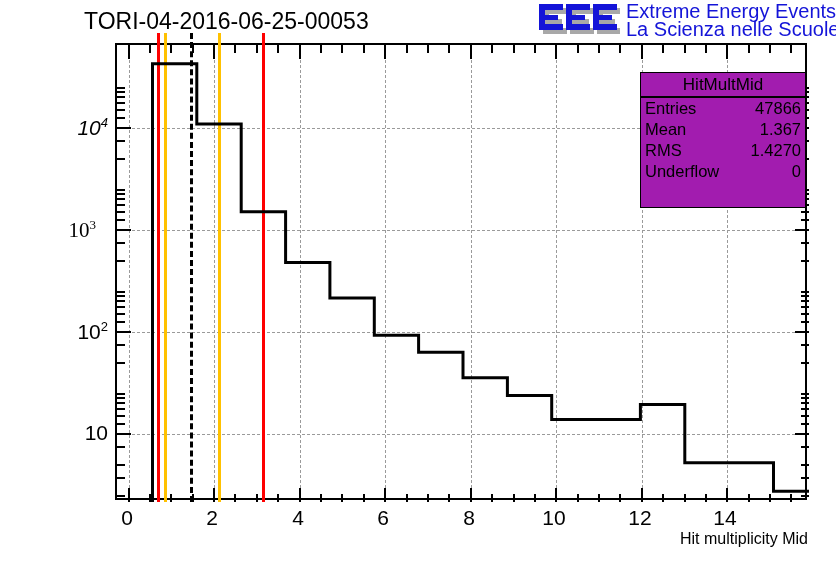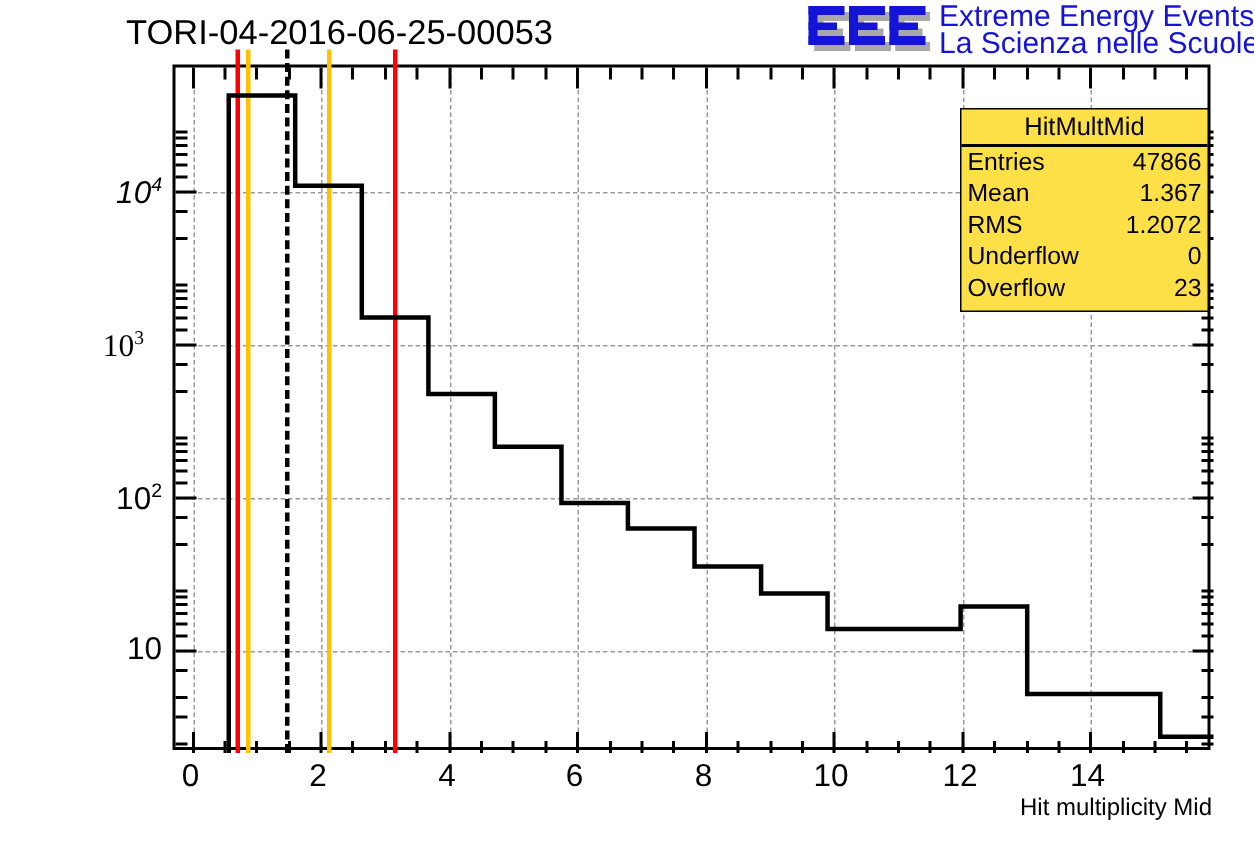--- a/index.html
+++ b/index.html
@@ -71,21 +71,21 @@
     border-left:3px dashed #000;
   }
 
   
   .histo{position:absolute;left:0;top:0;overflow:visible;}
 
   
   .stats{
     position:absolute;left:640px;top:72px;
     width:166px;height:136px;
-    background:#fde047;border:1px solid #000;
+    background:#a21caf;border:1px solid #000;
     box-sizing:border-box;
     font-size:16.5px;color:#000;
   }
   .stats-title{
     text-align:center;padding-top:2px;padding-bottom:1px;
     border-bottom:2px solid #000;font-size:17px;
   }
   .stats-row{
     display:flex;justify-content:space-between;
     padding:0 4px;line-height:21px;
@@ -220,25 +220,21 @@
     <div class="stats-row">
       <span class="k">Entries</span>
       <span class="v">47866</span>
     </div>
     <div class="stats-row">
       <span class="k">Mean</span>
       <span class="v">1.367</span>
     </div>
     <div class="stats-row">
       <span class="k">RMS</span>
-      <span class="v">1.2072</span>
+      <span class="v">1.4270</span>
     </div>
     <div class="stats-row">
       <span class="k">Underflow</span>
       <span class="v">0</span>
     </div>
-    <div class="stats-row">
-      <span class="k">Overflow</span>
-      <span class="v">23</span>
-    </div>
   </div>
 
 </div>
 
 </body></html>

